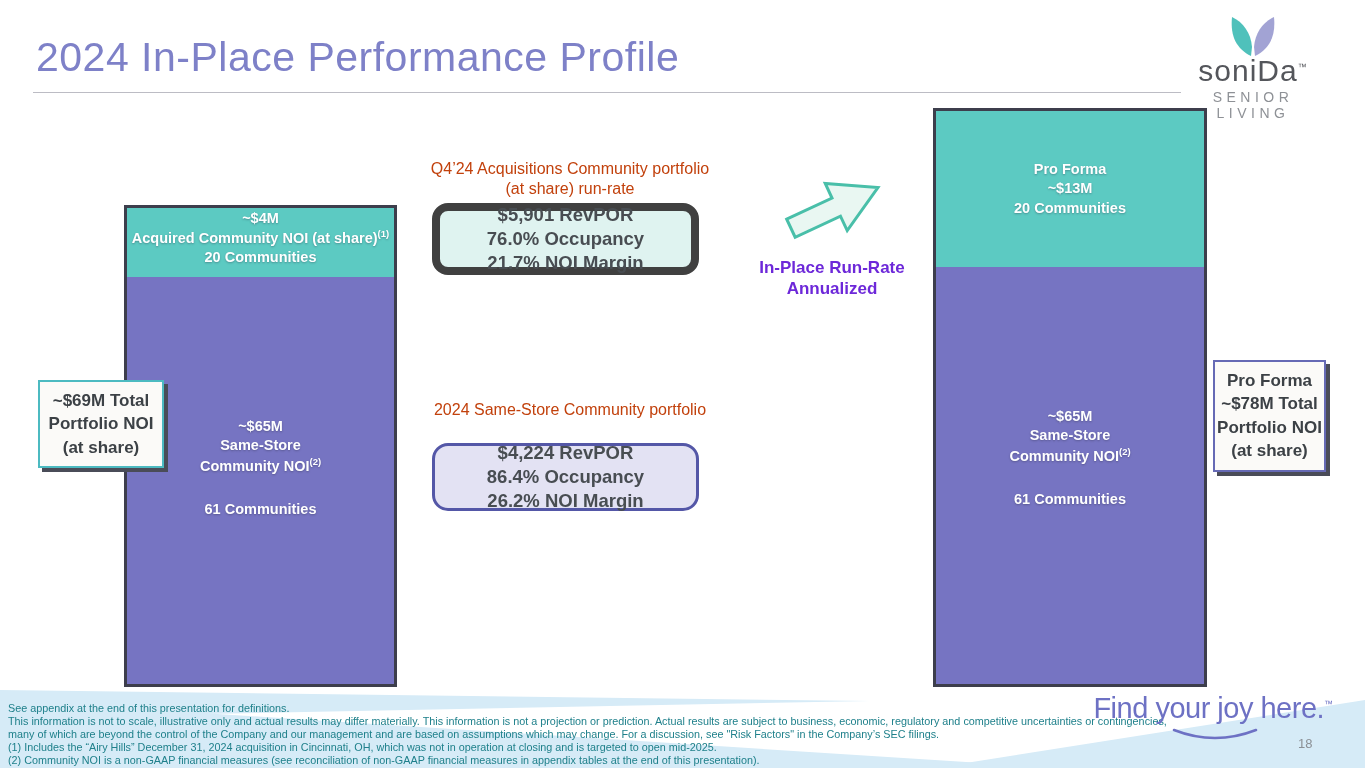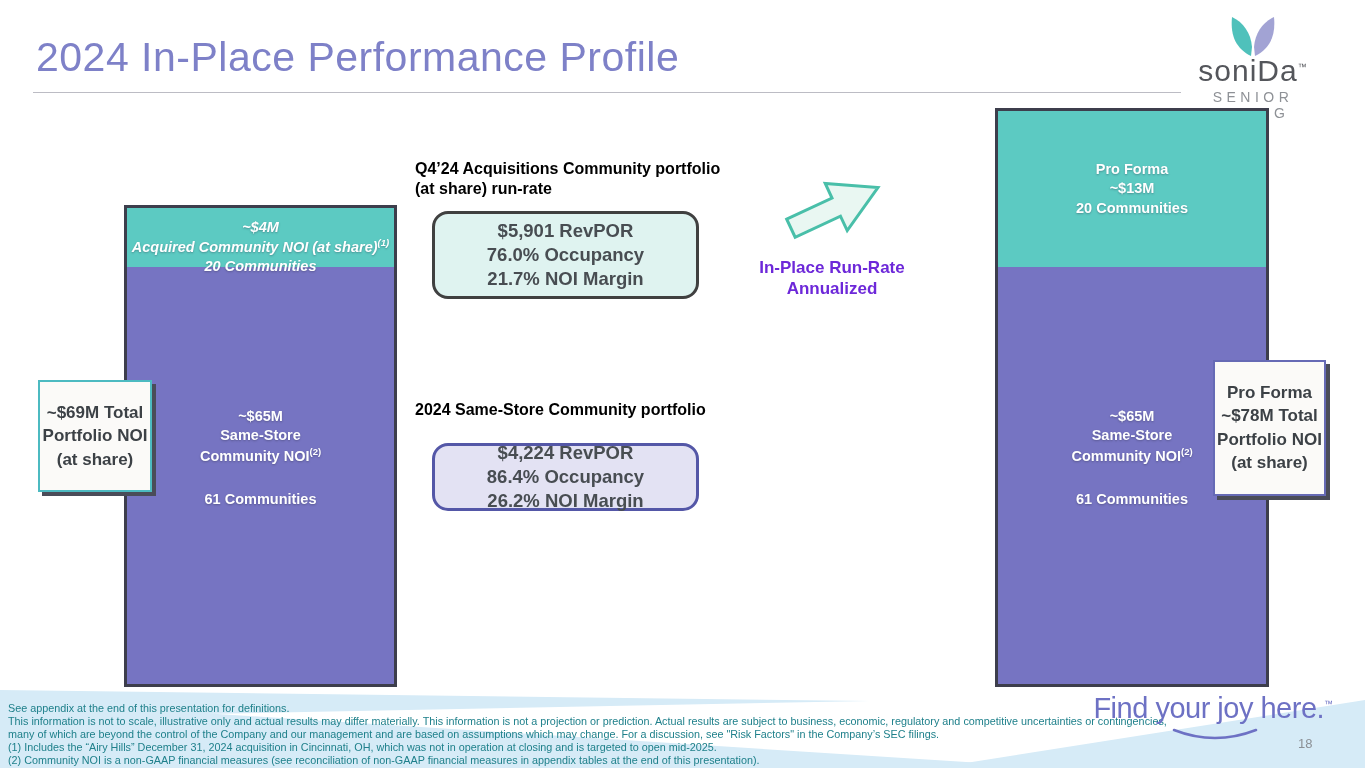--- a/index.html
+++ b/index.html
@@ -13,46 +13,46 @@
 
   .logo { right:32px; top:8px; width:160px; text-align:center; }
   .logo svg { display:block; margin:0 auto -4px auto; }
   .logo-brand { font-size:30px; color:#54565b; letter-spacing:1px; font-weight:400; }
   .logo-brand sup { font-size:9px; color:#54565b; }
   .logo-sub { font-size:14px; color:#8e9196; letter-spacing:4.5px; margin-top:1px;text-align:center; }
 
   
   .bar { border:3px solid #3d3e4c; background:#7674c2; }
   .bar-left  { left:124px; top:205px; width:273px; height:482px; }
-  .bar-right { left:995px; top:108px; width:274px; height:579px; }
+  .bar-right { left:933px; top:108px; width:274px; height:579px; }
   .seg-teal { background:#5ccac2; width:100%; }
   .seg-purple { width:100%; }
   .bar-text { color:#ffffff; font-weight:bold; text-align:center; font-size:14.5px; line-height:1.33;
               text-shadow:0 1px 2px rgba(40,40,60,0.35); }
-  .seg-teal.left-acq { height:59px; padding-top:10px;font-style:italic; }
+  .seg-teal.left-acq { height:69px; padding-top:1px; }
   .seg-teal.right-acq { height:156px; display:flex; flex-direction:column; justify-content:center; }
   .seg-purple .bar-text { padding-top:140px; }
   .count-gap { margin-top:24px; }
   sup.fn { font-size:9.5px; vertical-align:super; }
 
   
   .total-box { background:#fbfaf8; text-align:center; font-weight:bold; color:#3c4146;
-               font-size:17px; line-height:1.38; padding:19px 2px; z-index:6;
+               font-size:17px; line-height:1.38; padding:7px 2px; z-index:6;
                box-shadow:4px 4px 0 0 #4a4c58; }
-  .total-left  { left:38px;  top:380px; width:114px; border:2px solid #4cbac1; }
+  .total-left  { left:38px;  top:380px; width:126px; border:2px solid #4cbac1; }
   .total-right { left:1213px; top:360px; width:113px; border:2px solid #666ab5; }
 
   
-  .mid-heading { width:310px; text-align:left; font-weight:bold; color:#000000; font-size:16px; line-height:1.25; }
+  .mid-heading { width:310px; text-align:center; font-weight:normal; color:#c2410c; font-size:16px; line-height:1.25; }
   .acq-heading { left:415px; top:159px; }
   .ss-heading  { left:415px; top:400px; }
   .stat-box { left:432px; width:267px; border-radius:16px; display:flex; flex-direction:column;
               justify-content:center; text-align:center; font-weight:bold; color:#484d52;
               font-size:18.5px; line-height:1.3; }
-  .acq-box { top:203px; height:88px; background:#dff3f0; border:3px solid #404040;margin-top:8px; }
+  .acq-box { top:203px; height:72px; background:#dff3f0; border:8px solid #404040; }
   .ss-box  { top:443px; height:68px; background:#e3e2f3; border:3px solid #5457a7; }
 
   
   .arrow-wrap { left:772px; top:160px; width:125px; height:95px; overflow:visible; }
   .arrow-label { left:748px; top:257px; width:168px; text-align:center; font-weight:bold;
                  color:#6d28d9; font-size:17px; line-height:1.25; }
 
   
   .wave { left:0; top:688px; width:1365px; height:80px; }
   .footnotes { left:8px; top:702px; width:1120px; z-index:4; color:#1f808b; font-size:10.8px; line-height:13px; }

